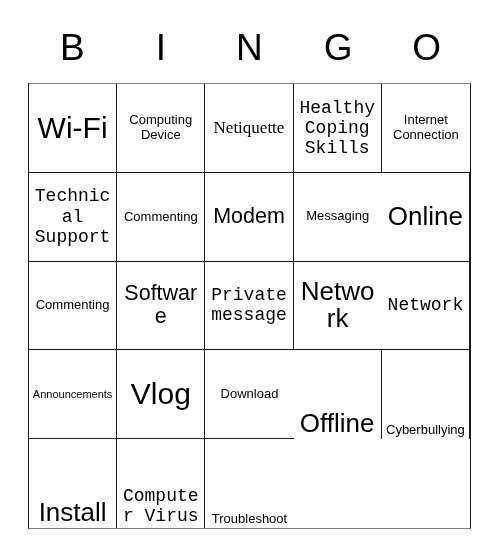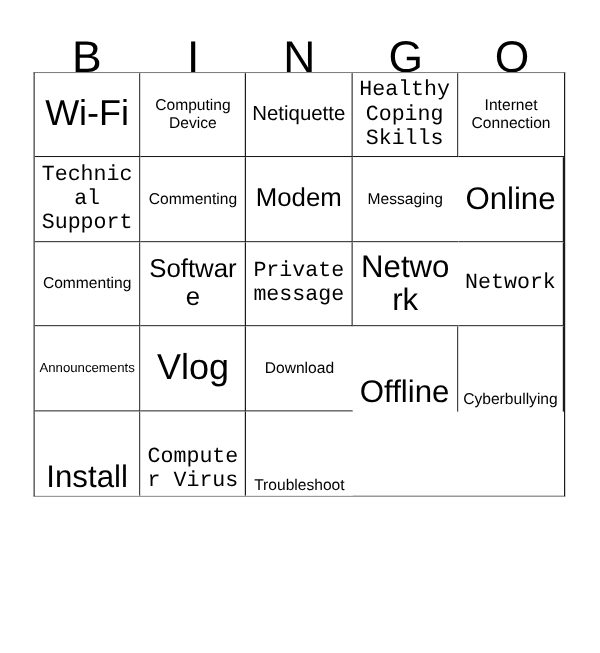--- a/index.html
+++ b/index.html
@@ -40,23 +40,23 @@
     font-weight: 400;
     letter-spacing: 0px;
     color: #000000;
     user-select: none;
   }
 
   
   #bingo-grid {
     position: absolute;
     left: 28px;
-    top: 60px;
+    top: 83px;
     width: 443px;
-    height: 354px;
+    height: 446px;
     box-sizing: border-box;
     border-top: 1px solid #808080;
     border-left: 1px solid #1a1a1a;
     border-right: 1px solid #1a1a1a;
     border-bottom: 1px solid #808080;
     display: grid;
     grid-template-columns: repeat(5, 1fr);
     grid-template-rows: repeat(5, 1fr);
     background: #ffffff;
   }
@@ -81,21 +81,21 @@
     width: 100%;
     line-height: 1.04;
     color: #000000;
     word-wrap: break-word;
   }
 
   
   .fs-xxs .cell-text { font-size: 11px; line-height: 1.1; }
   .fs-xs  .cell-text { font-size: 13px; line-height: 1.1; }
   .fs-s   .cell-text { font-size: 13px; line-height: 1.12; }
-  .fs-m   .cell-text { font-size: 17px; line-height: 1.1; }
+  .fs-m   .cell-text { font-size: 17px; line-height: 1.1; font-family: Liberation Serif, serif; }
   .fs-ml  .cell-text { font-size: 18px; line-height: 1.12; font-family: Liberation Mono, monospace; }
   .fs-l   .cell-text { font-size: 21.5px; line-height: 1.08; }
   .fs-xl  .cell-text { font-size: 26px; line-height: 1.05; }
   .fs-xxl .cell-text { font-size: 30px; line-height: 1.02; }
 </style>
 </head>
 <body>
 
 <div id="card">
 

